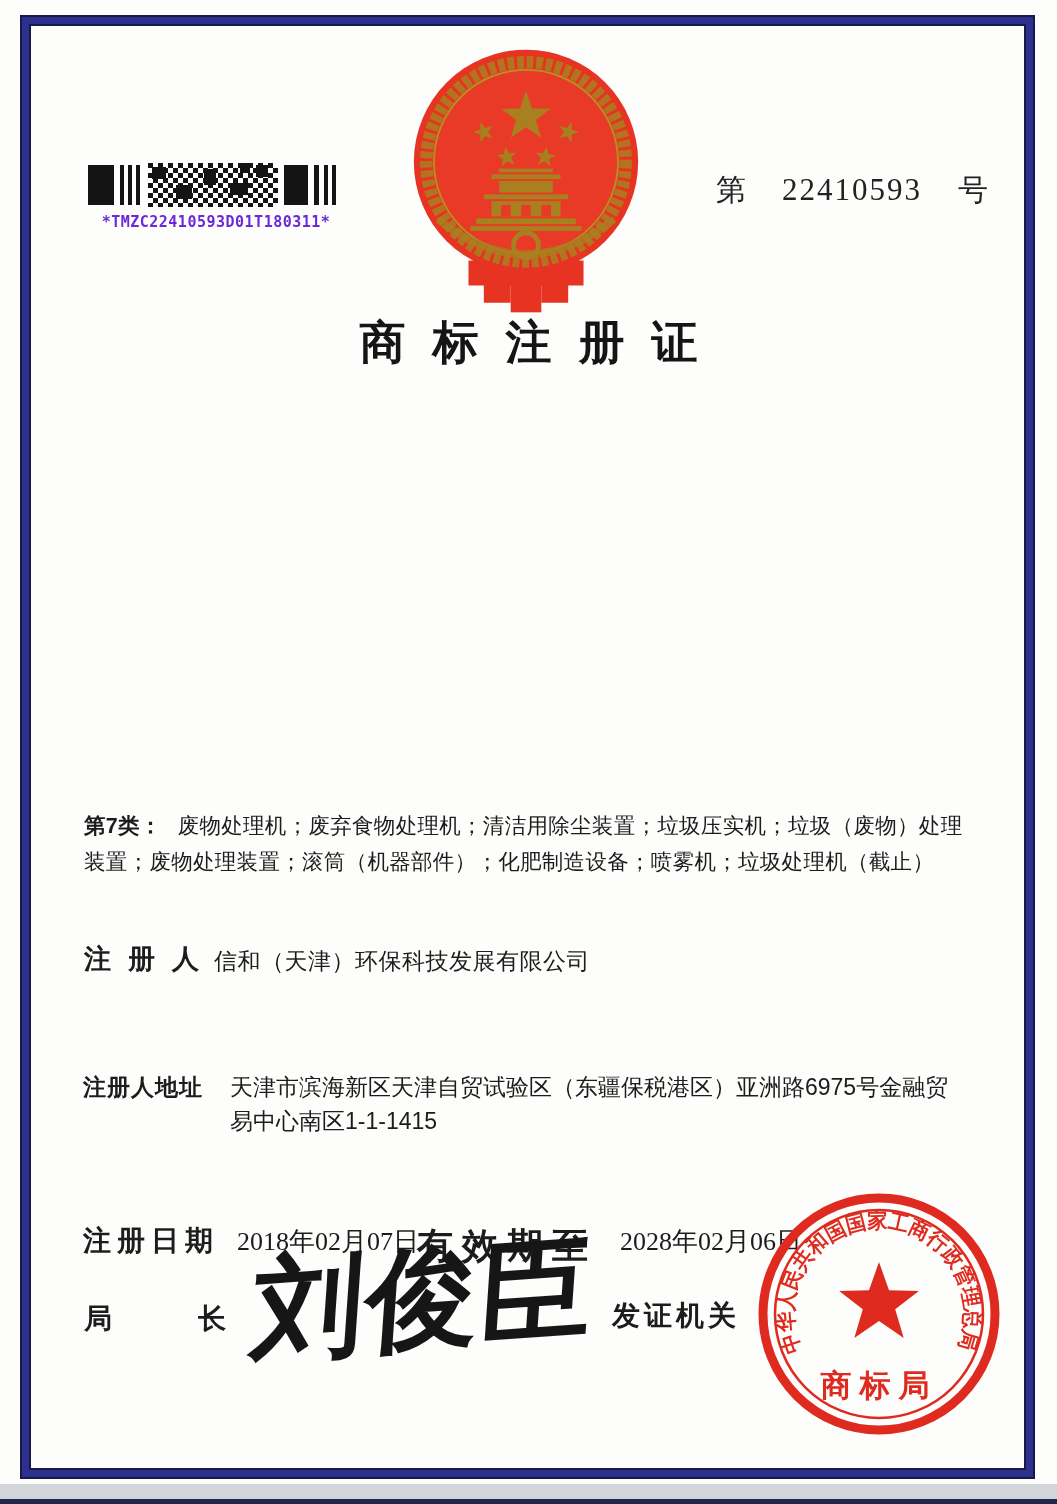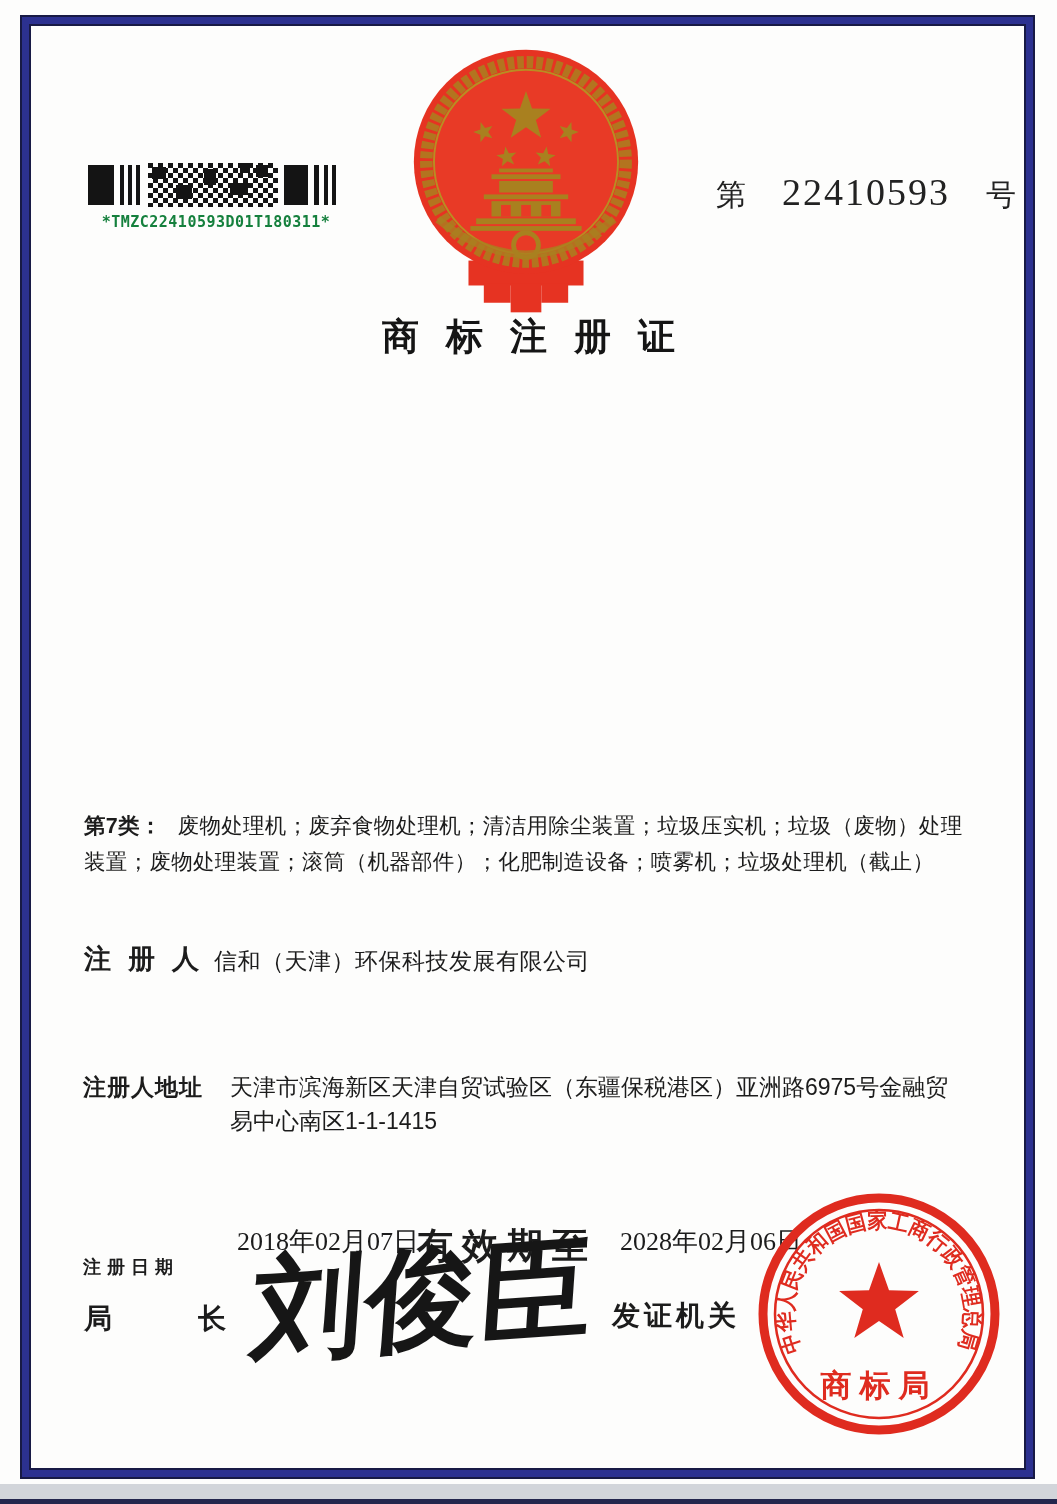--- a/index.html
+++ b/index.html
@@ -14,34 +14,34 @@
   .frame{
     position:absolute;left:22px;top:17px;width:997px;height:1446px;
     border:7px solid #2c3190;
     box-shadow:0 0 0 2px #181a45, inset 0 0 0 2px #181a45;
   }
   
   .barcode-wrap{position:absolute;left:88px;top:163px;width:256px;}
   .barcode-text{
     margin-top:2px;text-align:center;
     font-family:"DejaVu Sans Mono","Liberation Mono",monospace;
-    font-weight:bold;font-size:15px;letter-spacing:.5px;color:#15803d;
+    font-weight:bold;font-size:15px;letter-spacing:.5px;color:#6d28d9;
   }
   .emblem{position:absolute;left:410px;top:42px;width:232px;height:278px;}
   .cert-number{
     position:absolute;left:716px;top:170px;
     font-family:"Liberation Serif","DejaVu Serif",serif;
     font-size:30px;display:flex;align-items:baseline;color:#222;
   }
-  .cert-number .num{margin:0 36px;letter-spacing:2px;font-size:38px;}
+  .cert-number .num{margin:0 36px;letter-spacing:2px;font-size:31px;}
   .cert-title{
     position:absolute;left:0;top:312px;width:100%;
     text-align:center;
     font-family:"Liberation Serif","DejaVu Serif",serif;
-    font-size:37px;font-weight:bold;
+    font-size:46px;font-weight:bold;
     letter-spacing:27px;text-indent:27px;color:#151515;
   }
   .trademark{
     position:absolute;left:0;top:528px;width:100%;
     text-align:center;
     font-family:"Liberation Serif","DejaVu Serif",serif;
     font-size:57px;letter-spacing:14px;text-indent:14px;color:#222;
   }
   
   .goods-heading{
@@ -52,21 +52,21 @@
     position:absolute;left:84px;top:808px;width:886px;
     font-size:21.5px;line-height:36px;letter-spacing:.3px;
   }
   .goods-body .cls{font-weight:bold;margin-right:16px;}
   
   .row-label{position:absolute;font-weight:bold;white-space:nowrap;}
   .registrant-label{left:84px;top:941px;font-size:27px;letter-spacing:17px;text-align:center;}
   .registrant-value{position:absolute;left:214px;top:946px;font-size:23px;letter-spacing:.5px;white-space:nowrap;}
   .address-label{left:83px;top:1072px;font-size:23px;letter-spacing:1px;}
   .address-value{position:absolute;left:230px;top:1070px;width:732px;font-size:23px;line-height:34px;}
-  .regdate-label{left:83px;top:1222px;font-size:18px;letter-spacing:6px;margin-top:33px;}
+  .regdate-label{left:83px;top:1222px;font-size:28px;letter-spacing:6px;}
   .regdate-value{position:absolute;left:237px;top:1224px;font-family:"Liberation Serif","DejaVu Serif",serif;font-size:26px;white-space:nowrap;}
   .valid-label{left:417px;top:1222px;font-size:36px;letter-spacing:9px;}
   .valid-value{position:absolute;left:572px;top:1224px;font-family:"Liberation Serif","DejaVu Serif",serif;font-size:26px;white-space:nowrap;margin-left:48px;}
   .director-label{left:84px;top:1300px;font-size:28px;letter-spacing:86px;}
   .issuer-label{left:612px;top:1297px;font-size:28px;letter-spacing:4px;}
   .signature{
     position:absolute;left:252px;top:1224px;
     font-family:"Liberation Serif","DejaVu Serif",serif;
     font-size:112px;font-weight:bold;color:#161616;
     transform:rotate(-4deg) skewX(-8deg);

